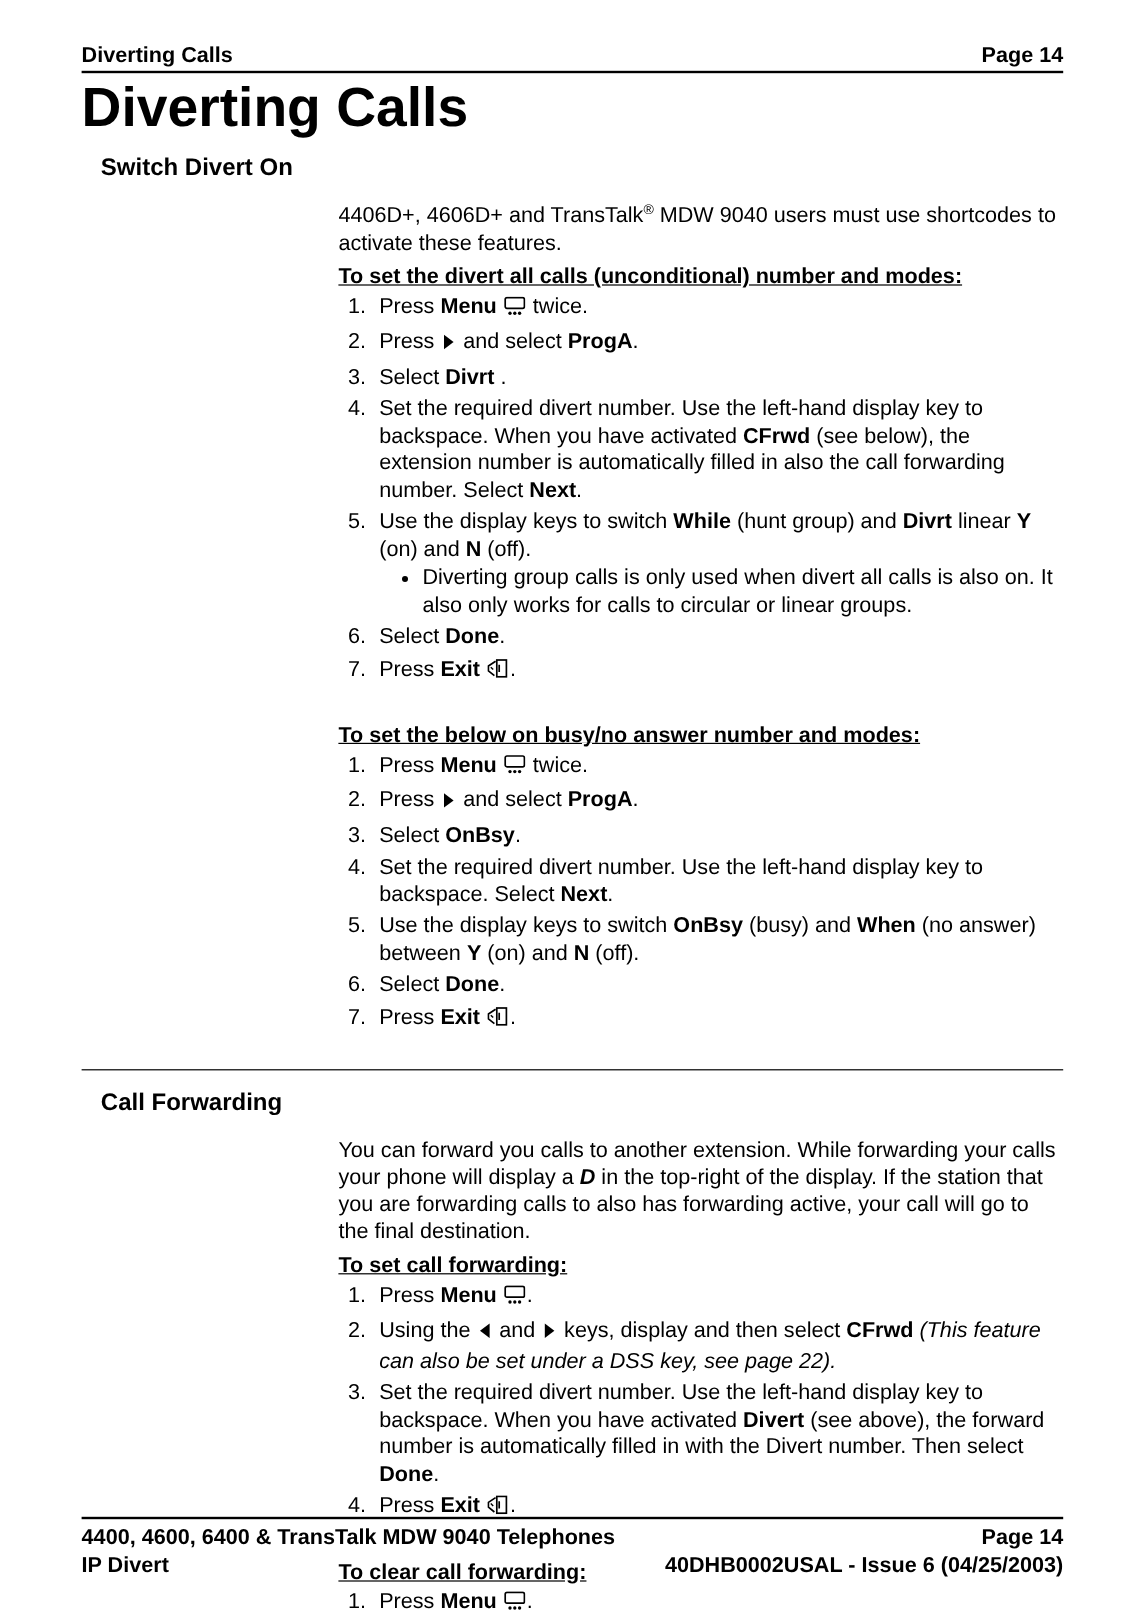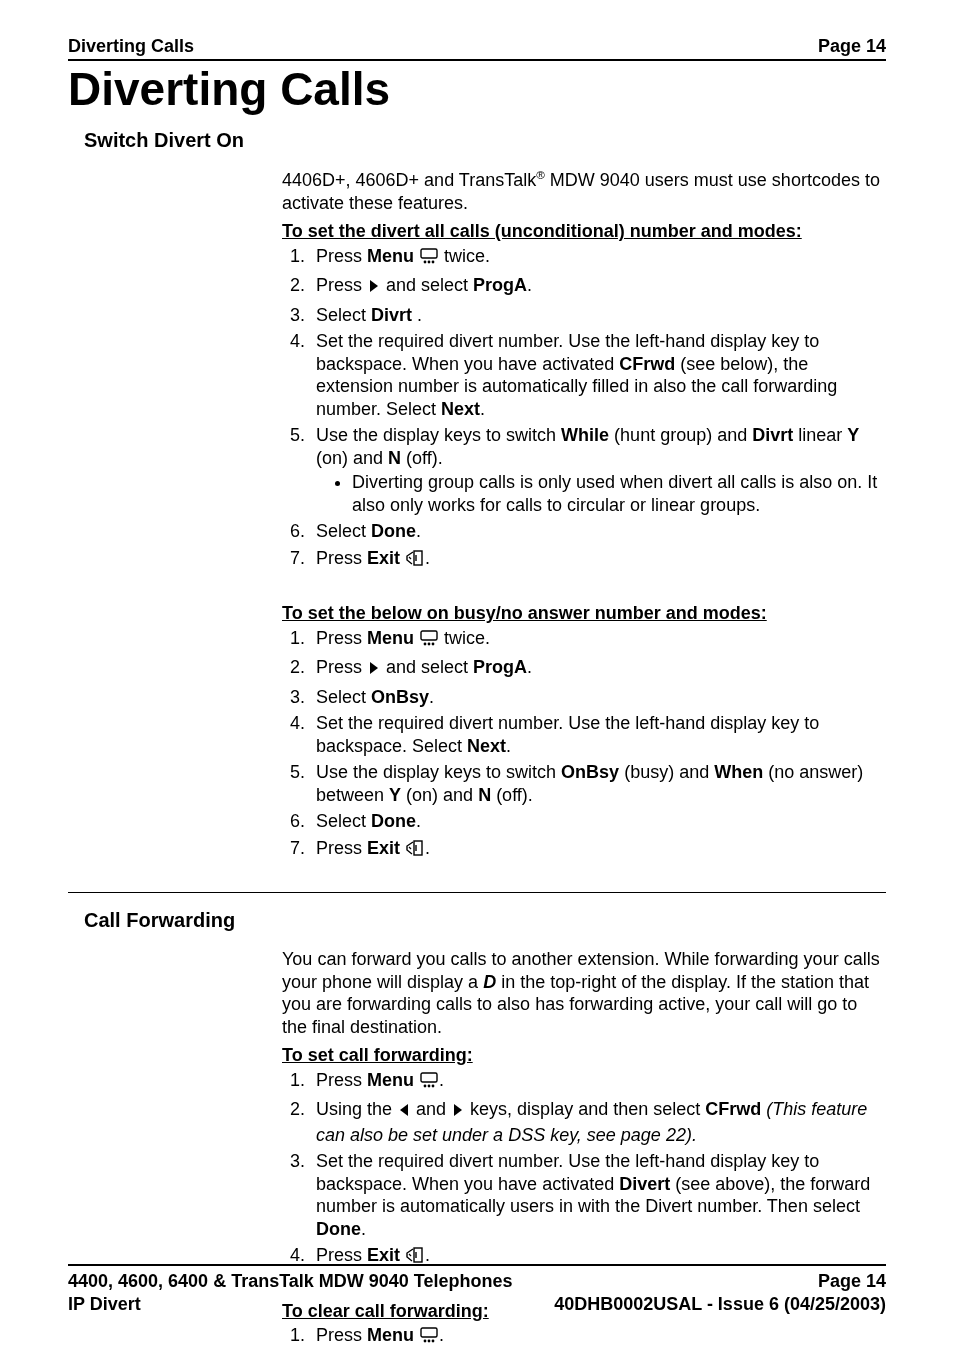--- a/index.html
+++ b/index.html
@@ -216,21 +216,21 @@
           </svg></span><span>.</span>
     </li>
     <li>
       <span>Using the </span><span class="icon"><svg width="12" height="16">
             <use href="#icon-left"></use>
           </svg></span><span> and </span><span class="icon"><svg width="12" height="16">
             <use href="#icon-right"></use>
           </svg></span><span> keys, display and then select </span><span class="b">CFrwd</span><span class="i"> (This feature can also be set under a DSS key, see page 22).</span>
     </li>
     <li>
-      <span>Set the required divert number. Use the left-hand display key to backspace.  When you have activated </span><span class="b">Divert</span><span> (see above), the forward number is automatically users in with the Divert number. Then select </span><span class="b">Done</span><span>.</span>
+      <span>Set the required divert number. Use the left-hand display key to backspace.  When you have activated </span><span class="b">Divert</span><span> (see above), the forward number is automatically filled in with the Divert number. Then select </span><span class="b">Done</span><span>.</span>
     </li>
     <li>
       <span>Press </span><span class="b">Exit</span>
       <span class="icon"><svg width="18" height="17">
             <use href="#icon-exit"></use>
           </svg></span><span>.</span>
     </li>
   </ol>
 
   <div class="gap"></div>

